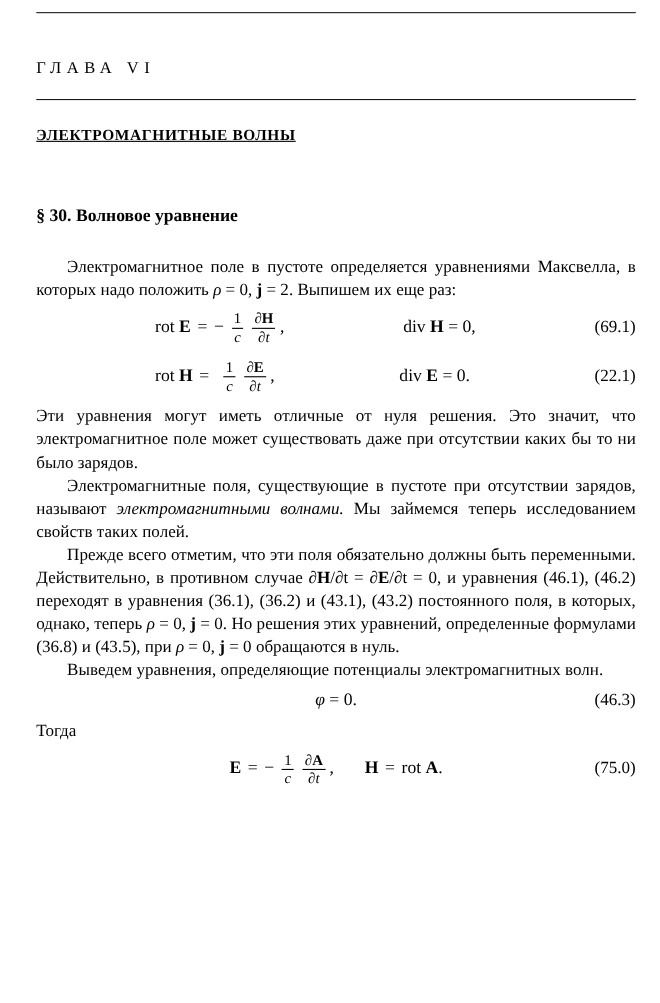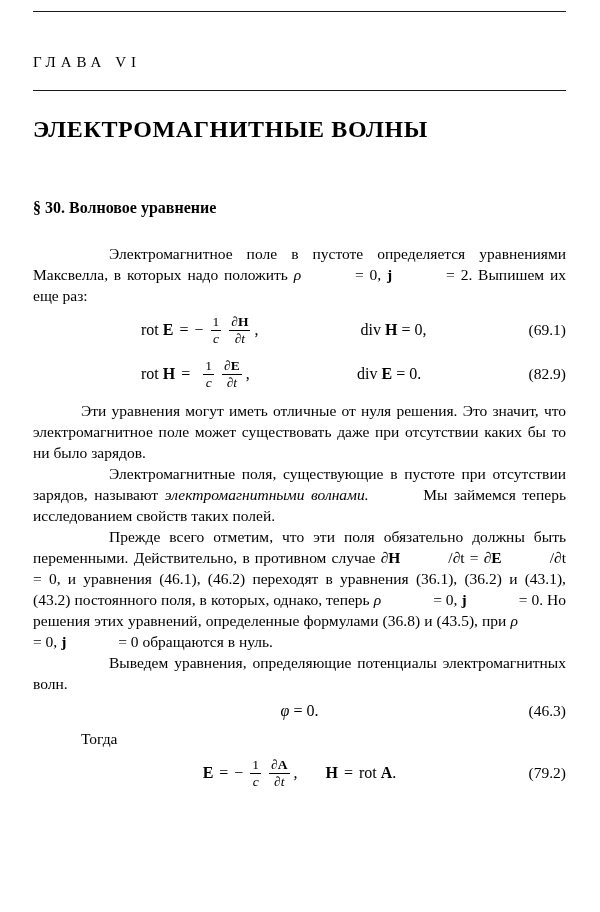--- a/index.html
+++ b/index.html
@@ -2,51 +2,52 @@
 <html><head>
 <meta charset="utf-8">
 <style>
   * { margin:0; padding:0; box-sizing:border-box; }
   html,body { background:#ffffff; }
   body {
     width:600px; height:912px; overflow:hidden;
     font-family:"Liberation Serif", serif;
     color:#000;
   }
-  .page { padding:11px 34px 0 33px; }
+  .page { padding:11px 22px 0 33px; }
 
   .rule { border:0; border-top:1px solid #1a1a1a; height:0; }
   .rule-chapter { margin-top:19px; }
 
   .chapter {
     margin-top:42px;
     font-size:15px;
     letter-spacing:5px;
   }
   .title {
     margin-top:25px;
-    font-size:24px;
+    font-size:14px;
     font-weight:bold;
     letter-spacing:0.6px;
+    text-decoration:underline;
   }
   .section {
     margin-top:56px;
     font-size:16px;
     font-weight:bold;
   }
 
   .para {
     font-size:15.5px;
     line-height:21px;
     text-align:justify;
   }
   .para.first { margin-top:26px; }
   .indent { text-indent:28px; }
 
-  .seg-n { font-style:normal;margin-left:48px; }
+  .seg-n { font-style:normal; }
   .seg-i { font-style:italic; }
   .seg-b { font-weight:bold; }
 
   .equation {
     position:relative;
     display:flex;
     align-items:center;
     font-size:16px;
     min-height:40px;
     margin:4px 0;
@@ -134,21 +135,21 @@
         <span class="num"><span class="it">∂</span><span class="vec">E</span></span>
         <span class="den it">∂t</span>
       </span>
       <span class="rm">,</span>
     </span>
     <span class="eq-second">
       <span class="rm">div</span>
       <span class="vec sp-l">E</span>
       <span class="rm sp-l">= 0.</span>
     </span>
-    <span class="eq-number">(82.9)</span>
+    <span class="eq-number">(22.1)</span>
   </div>
 
   <p class="para spacer-para"><span class="seg-n">Эти уравнения могут иметь отличные от нуля решения. Это значит, что электромагнитное поле может существовать даже при отсутствии каких бы то ни было зарядов.</span></p>
 
   <p class="para indent"><span class="seg-n">Электромагнитные поля, существующие в пустоте при отсутствии зарядов, называют </span><span class="seg-i">электромагнитными волнами.</span><span class="seg-n"> Мы займемся теперь исследованием свойств таких полей.</span></p>
 
   <p class="para indent"><span class="seg-n">Прежде всего отметим, что эти поля обязательно должны быть переменными. Действительно, в противном случае ∂</span><span class="seg-b">H</span><span class="seg-n">/∂t = ∂</span><span class="seg-b">E</span><span class="seg-n">/∂t = 0, и уравнения (46.1), (46.2) переходят в уравнения (36.1), (36.2) и (43.1), (43.2) постоянного поля, в которых, однако, теперь </span><span class="seg-i">ρ</span><span class="seg-n"> = 0, </span><span class="seg-b">j</span><span class="seg-n"> = 0. Но решения этих уравнений, определенные формулами (36.8) и (43.5), при </span><span class="seg-i">ρ</span><span class="seg-n"> = 0, </span><span class="seg-b">j</span><span class="seg-n"> = 0 обращаются в нуль.</span></p>
 
   <p class="para indent"><span class="seg-n">Выведем уравнения, определяющие потенциалы электромагнитных волн.</span></p>
 
@@ -178,16 +179,16 @@
       </span>
       <span class="rm">,</span>
     </span>
     <span class="eq-second" style="margin-left:28px;">
       <span class="vec">H</span>
       <span class="rel">=</span>
       <span class="rm">rot</span>
       <span class="vec sp-l">A</span>
       <span class="rm">.</span>
     </span>
-    <span class="eq-number abs">(79.2)</span>
+    <span class="eq-number abs">(75.0)</span>
   </div>
 
 </div>
 
 </body></html>

